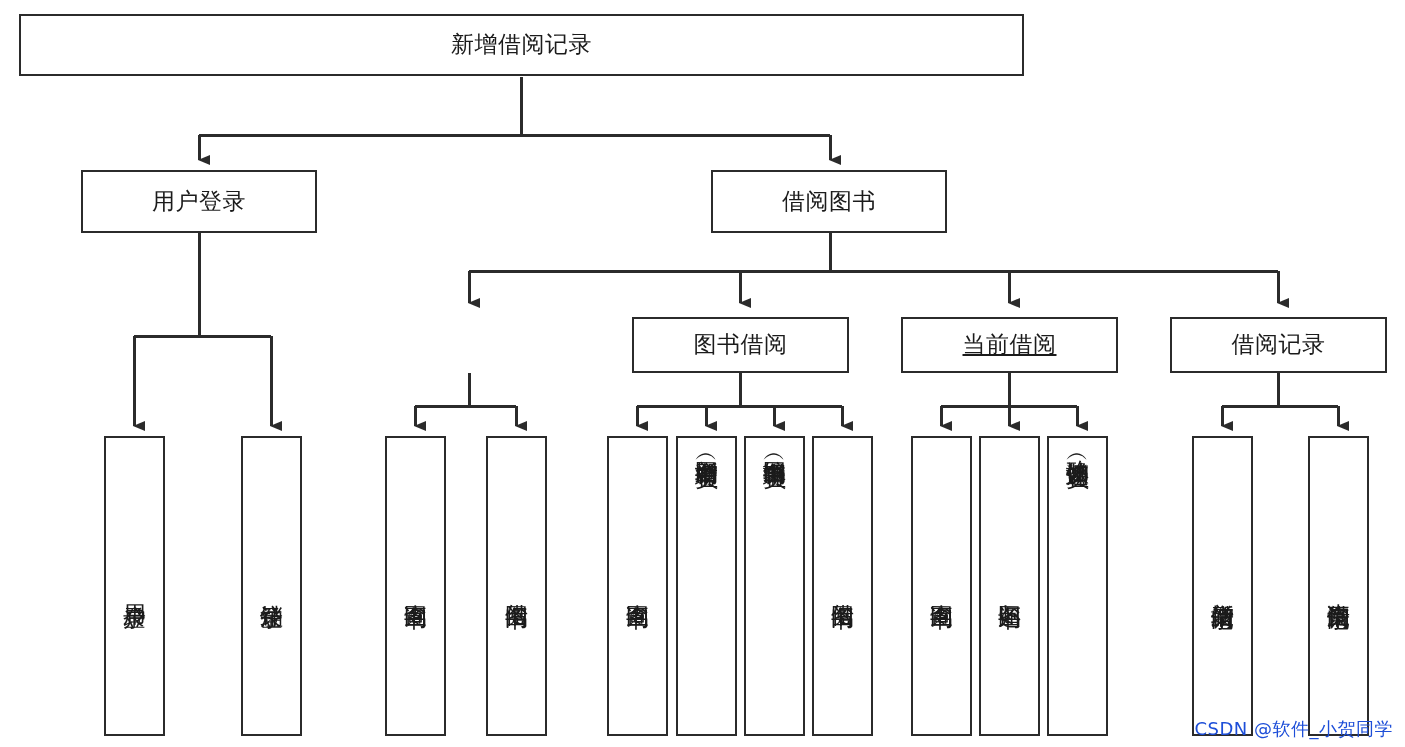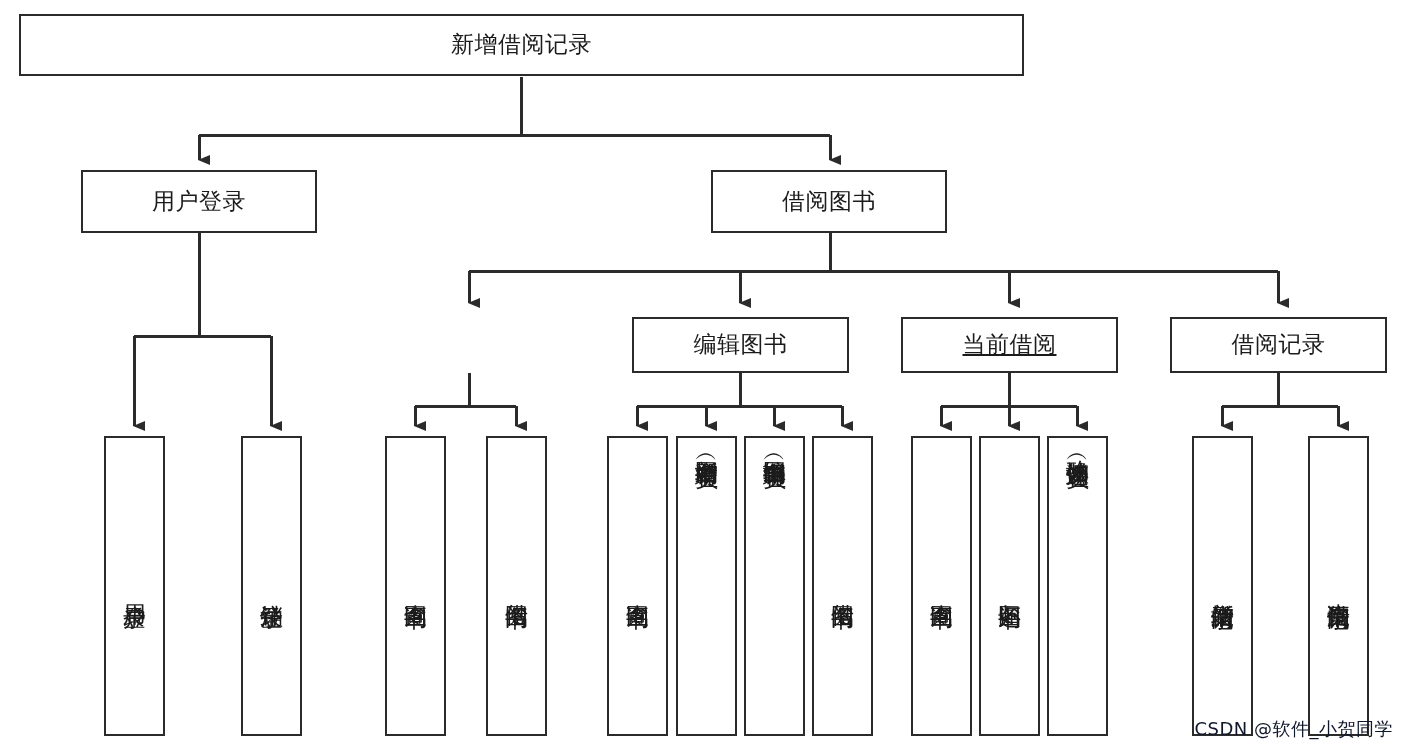--- a/index.html
+++ b/index.html
@@ -59,21 +59,21 @@
     margin: 0 auto;
   }
   .node.vertical.centered {
     align-items: center;
   }
   #watermark {
     position: absolute;
     right: 12px;
     bottom: 6px;
     font-size: 18px;
-    color: #0f172a;
+    color: #1d4ed8;
     letter-spacing: 0.5px;
     white-space: nowrap;
     pointer-events: none;
   }
 </style>
 </head>
 <body>
 
 <div id="diagram-root">
 
@@ -133,21 +133,21 @@
   </div>
 
   <div class="node horizontal" style="left:81px; top:170px; width:236px; height:63px;">
     <span class="node-label">用户登录</span>
   </div>
   <div class="node horizontal" style="left:711px; top:170px; width:236px; height:63px;">
     <span class="node-label">借阅图书</span>
   </div>
 
   <div class="node horizontal" style="left:632px; top:317px; width:217px; height:56px;">
-    <span class="node-label">编辑图书</span>
+    <span class="node-label">图书借阅</span>
   </div>
   <div class="node horizontal" style="left:901px; top:317px; width:217px; height:56px;text-decoration:underline;">
     <span class="node-label">当前借阅</span>
   </div>
   <div class="node horizontal" style="left:1170px; top:317px; width:217px; height:56px;">
     <span class="node-label">借阅记录</span>
   </div>
 
   <div class="node vertical centered" style="left:104px; top:436px; width:61px; height:300px;">
     <span class="node-label">用户登录</span>

